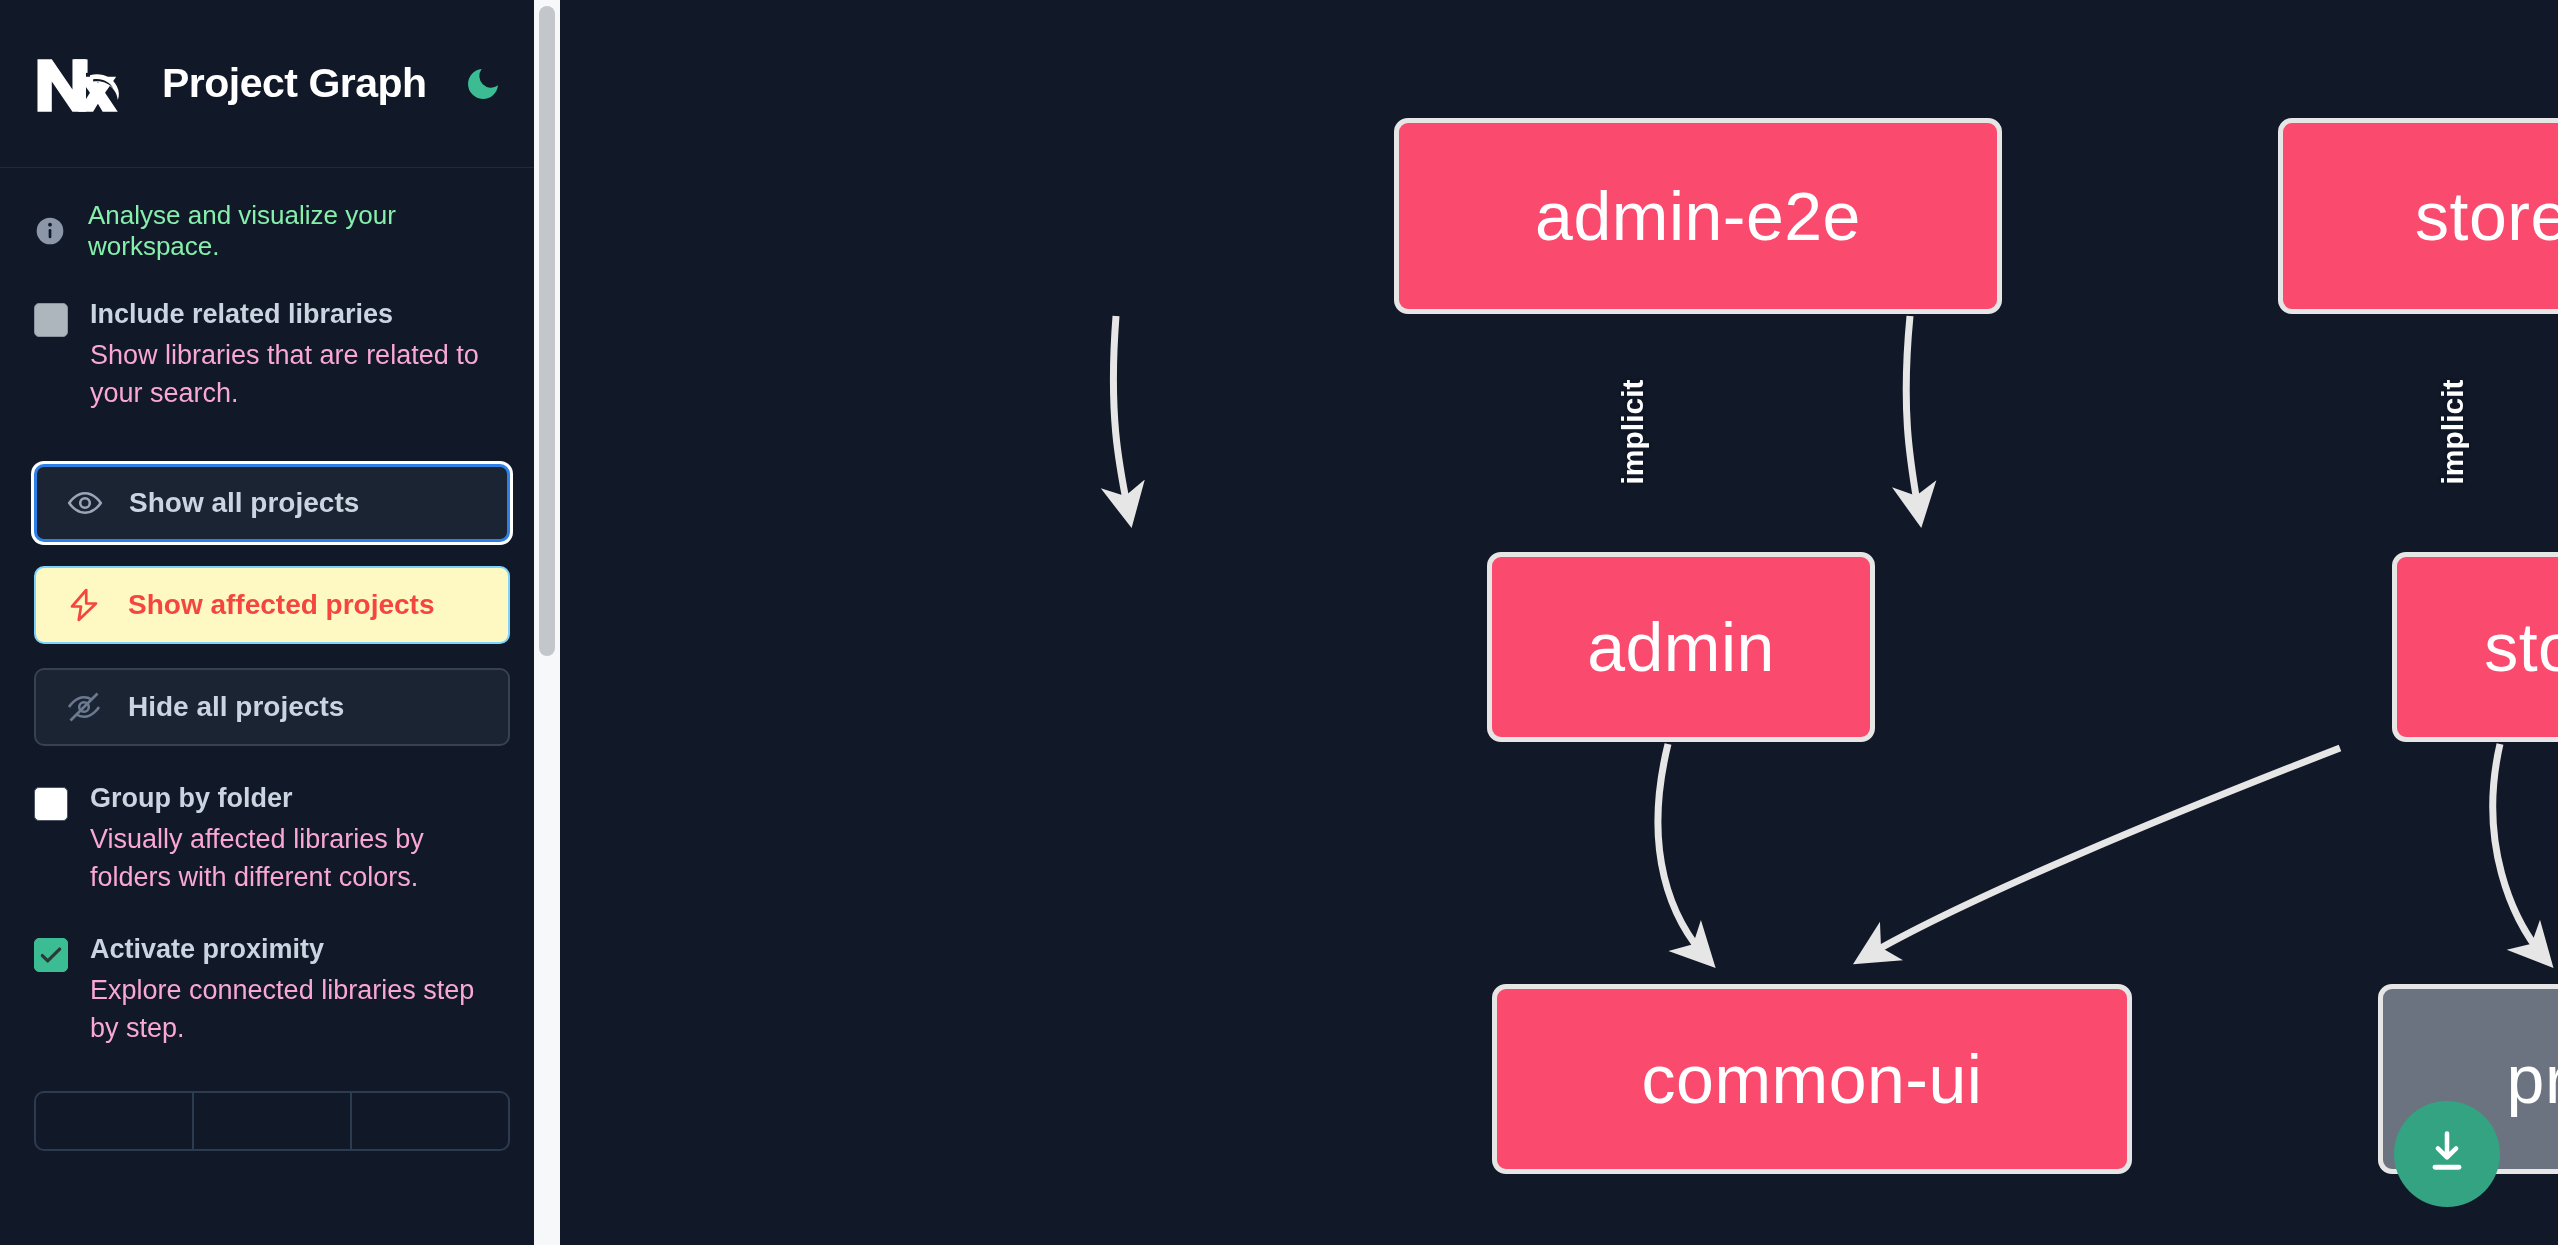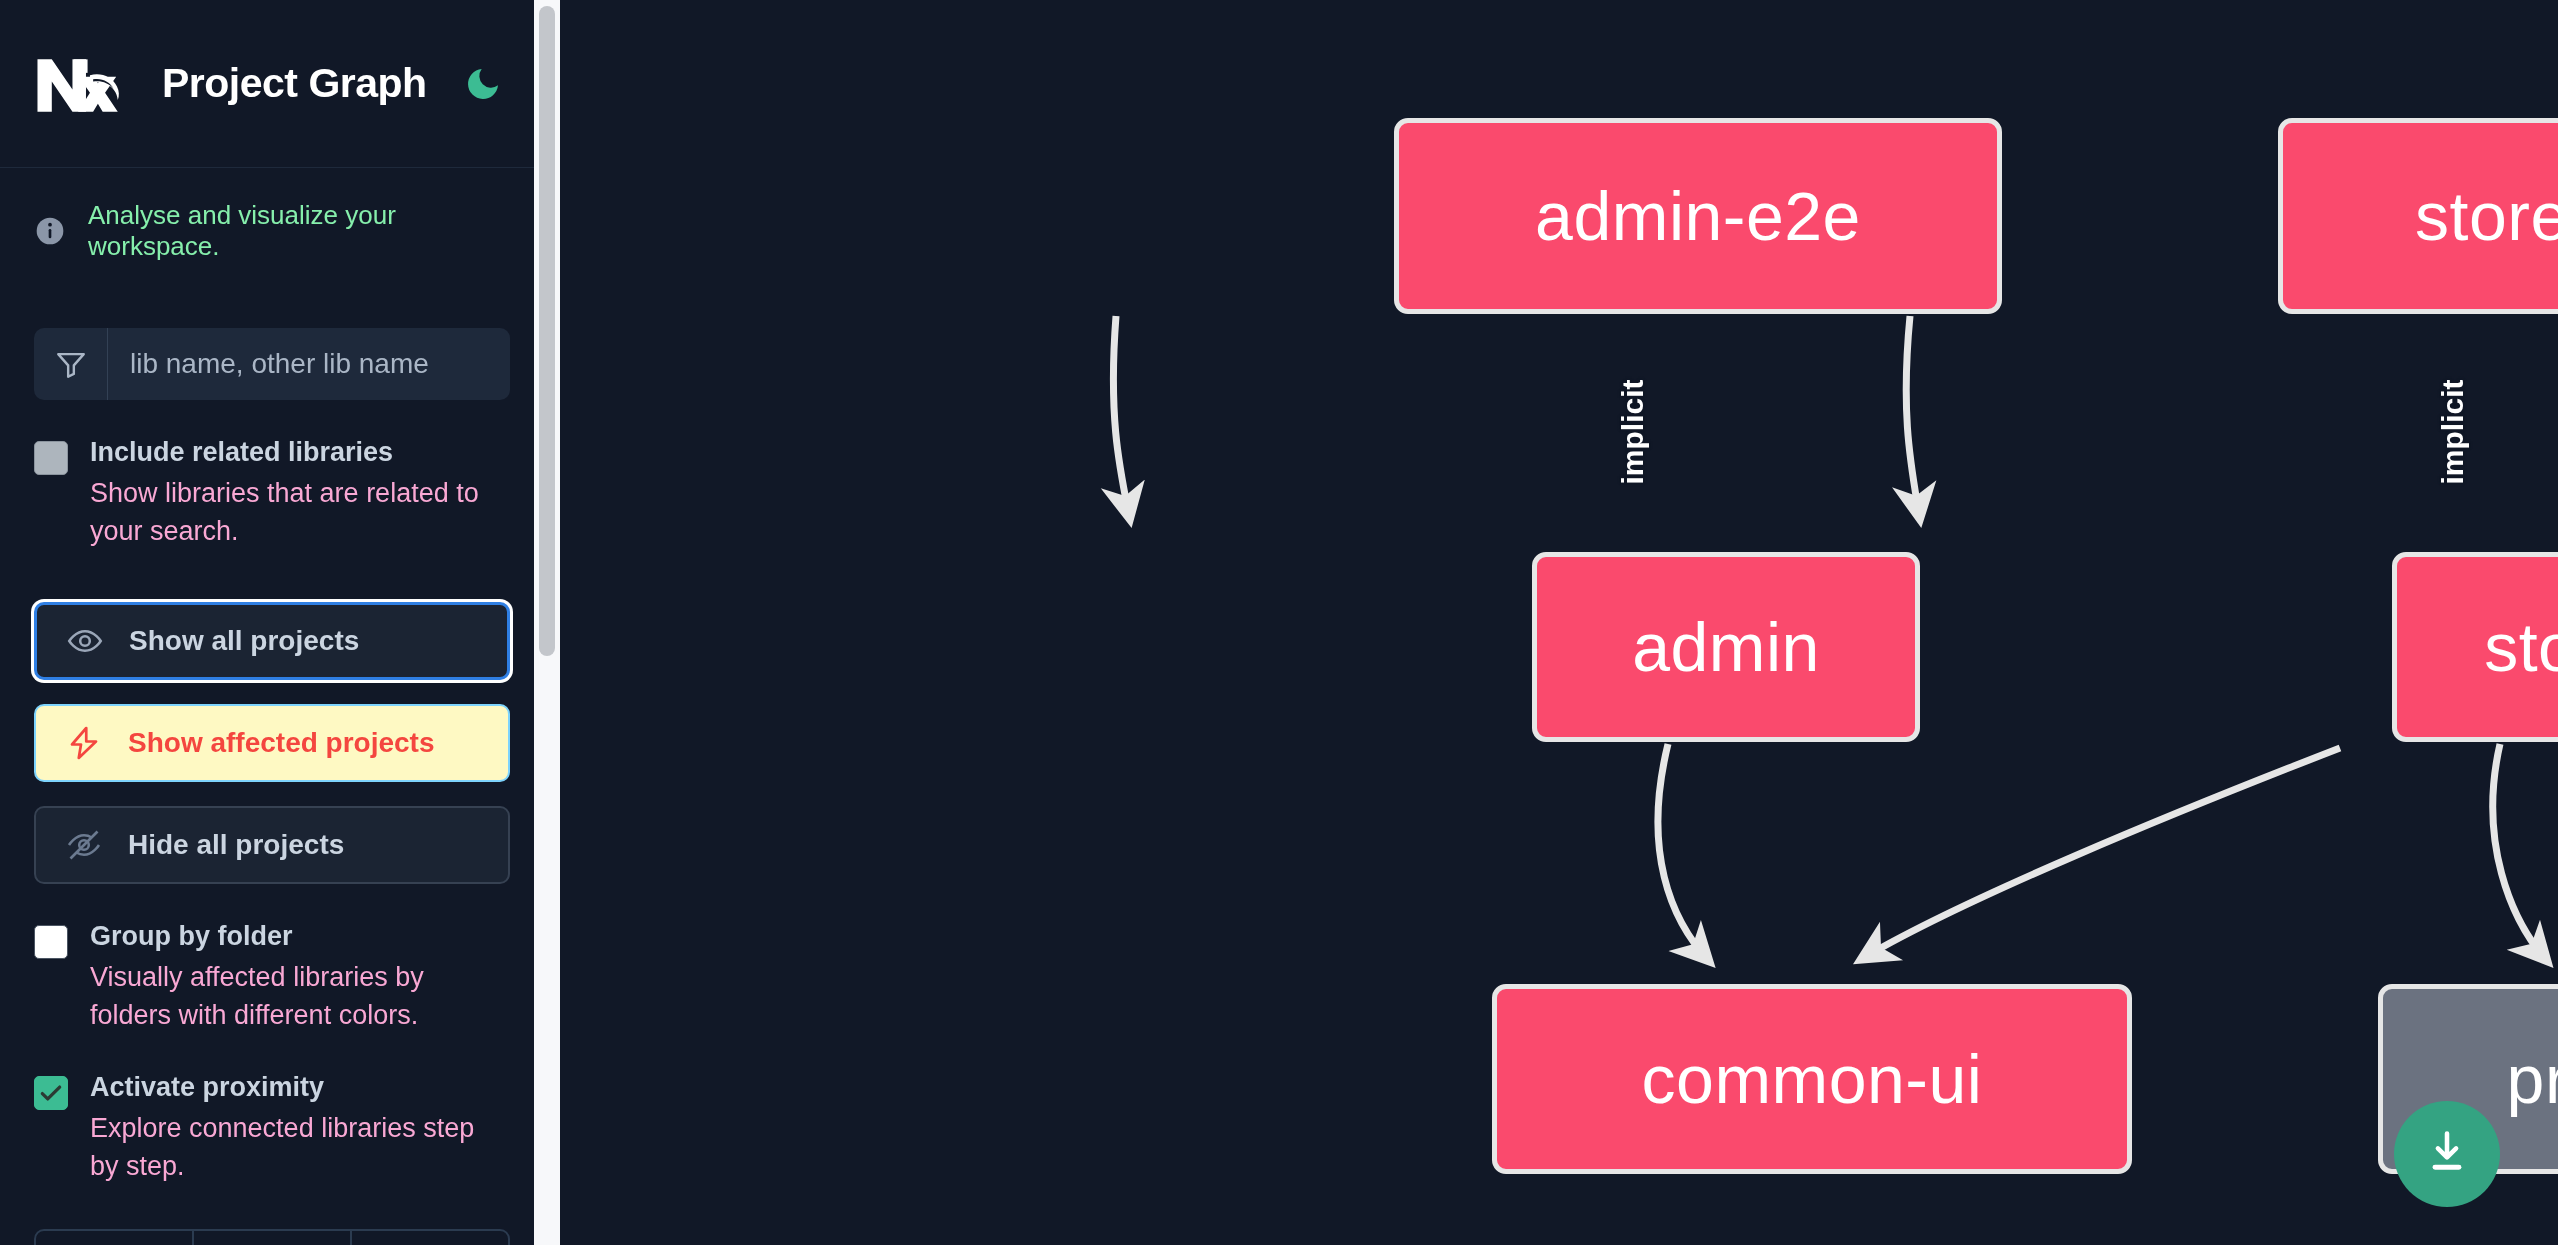--- a/index.html
+++ b/index.html
@@ -198,28 +198,20 @@
         <span class="info-icon">
           <svg viewBox="0 0 24 24" width="32" height="32" aria-hidden="true">
             <circle cx="12" cy="12" r="10" fill="#8b96a8"></circle>
             <rect x="11" y="10.5" width="2" height="7" rx="1" fill="#111827"></rect>
             <circle cx="12" cy="7.3" r="1.4" fill="#111827"></circle>
           </svg>
         </span>
         <span class="analyse-text">Analyse and visualize your workspace.</span>
       </div>
 
-      <div class="search-wrap">
-        <span class="search-icon-box">
-          <svg viewBox="0 0 24 24" width="34" height="34" aria-hidden="true">
-            <path d="M3 5h18l-7 8v6l-4 2v-8z" fill="none" stroke="#aab6c6" stroke-width="1.7" stroke-linejoin="round"></path>
-          </svg>
-        </span>
-        <input class="search-input" type="text" placeholder="lib name, other lib name" style="">
-      </div>
 
       <div class="check-block">
         <span class="cbox gray"></span>
         <span class="check-texts">
           <span class="check-title">Include related libraries</span>
           <div class="check-desc">Show libraries that are related to your search.</div>
         </span>
       </div>
 
       <div class="btn-stack">
@@ -310,21 +302,21 @@
     </svg>
 
     <div class="node pink" style="left:834px; top:118px; width:608px; height:196px;">
       <span class="node-label">admin-e2e</span>
     </div>
 
     <div class="node pink" style="left:1718px; top:118px; width:566px; height:196px;">
       <span class="node-label">store-e2e</span>
     </div>
 
-    <div class="node pink" style="left:972px; top:552px; width:388px; height:190px;">
+    <div class="node pink" style="left:927px; top:552px; width:388px; height:190px;">
       <span class="node-label">admin</span>
     </div>
 
     <div class="node pink" style="left:1832px; top:552px; width:338px; height:190px;">
       <span class="node-label">store</span>
     </div>
 
     <div class="node pink" style="left:932px; top:984px; width:640px; height:190px;">
       <span class="node-label">common-ui</span>
     </div>

